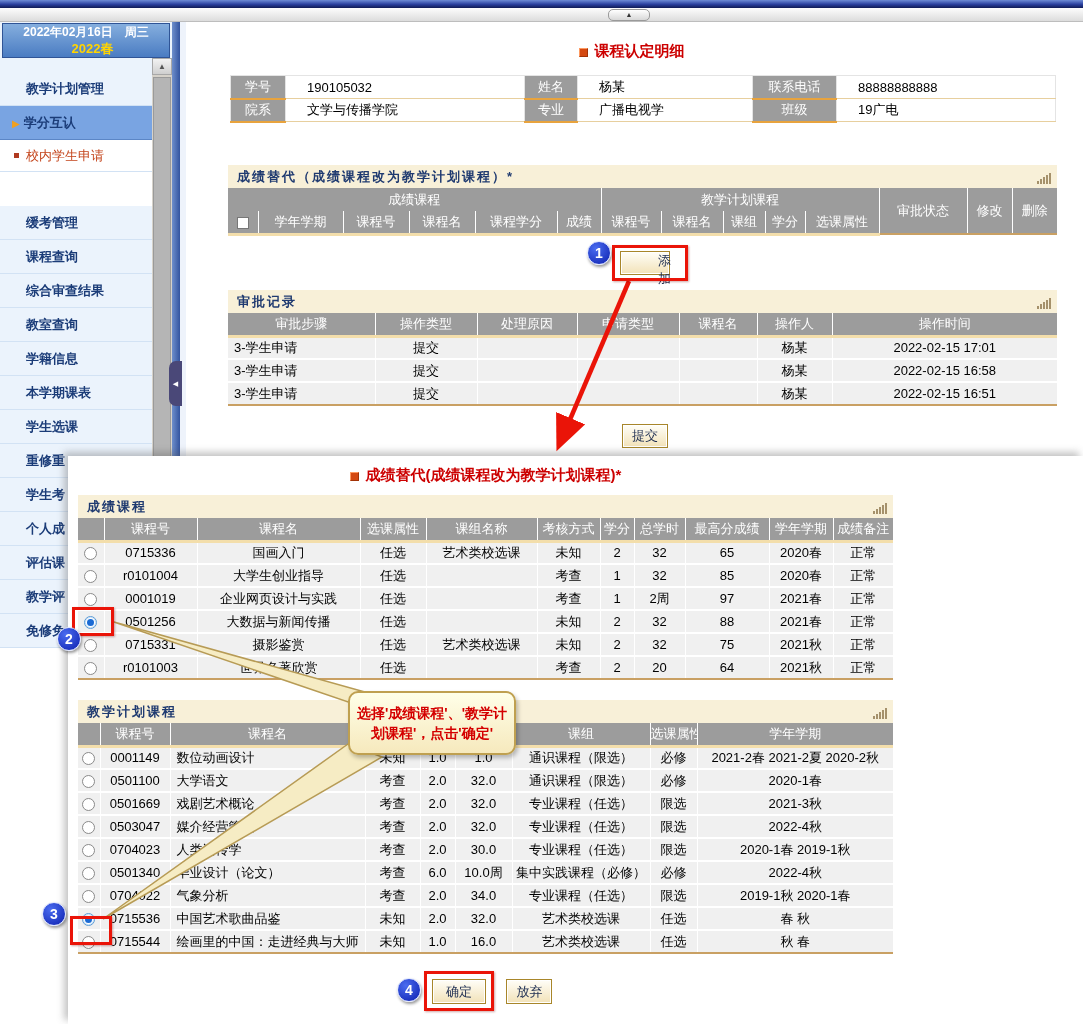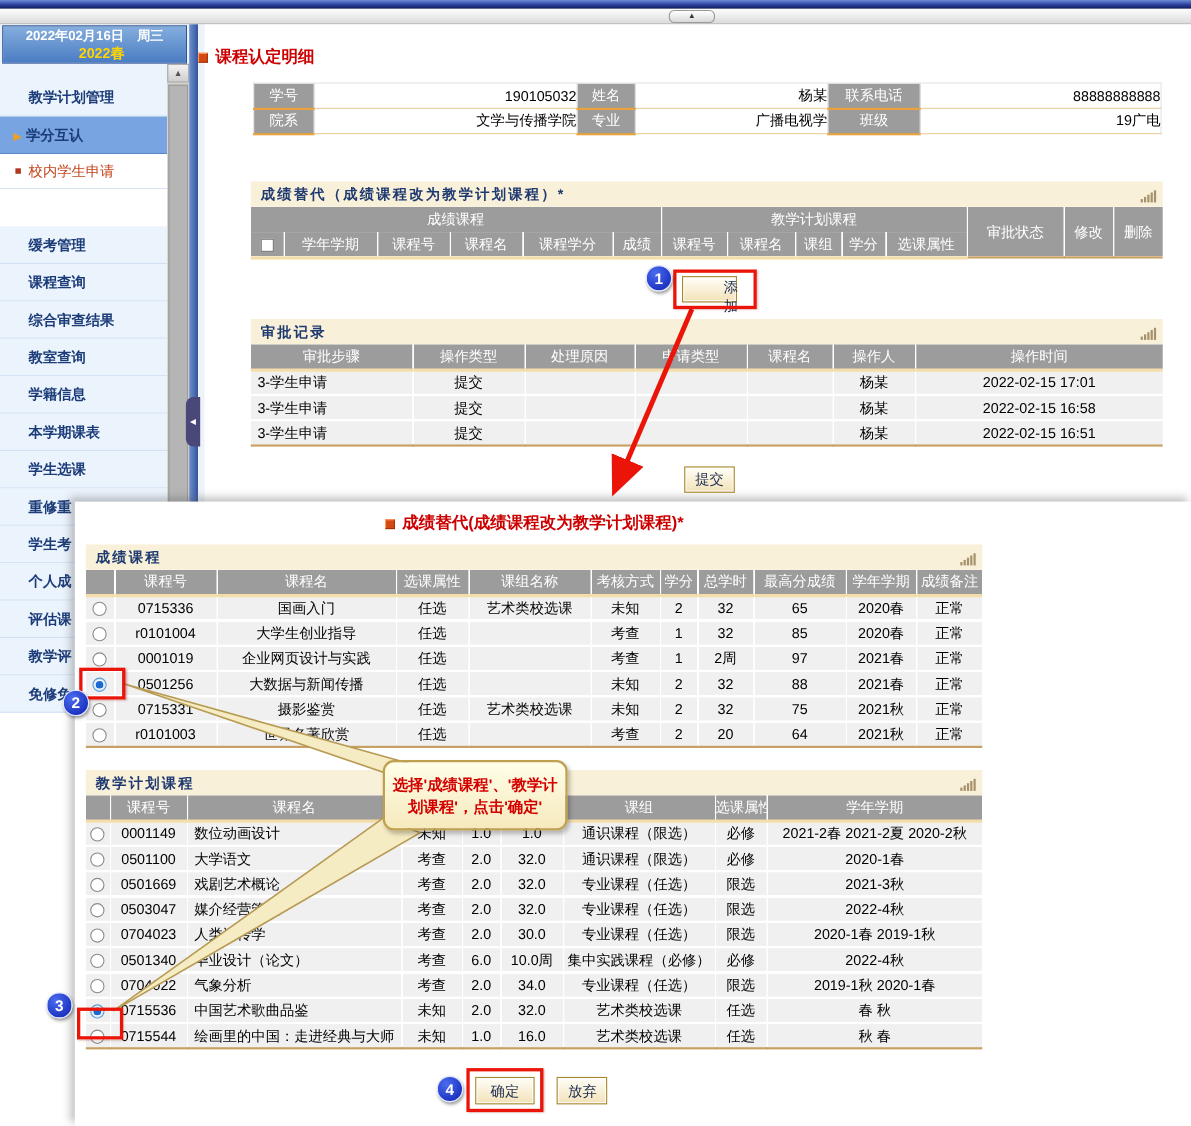--- a/index.html
+++ b/index.html
@@ -64,29 +64,29 @@
     font-family:inherit; cursor:pointer; }
 
   .radio { width:13px; height:13px; border:1px solid #8a8a8a; border-radius:50%; background:#fff;
     display:inline-block; vertical-align:middle; }
   .radio.on { border:1px solid #5b9bd5; box-shadow:0 0 0 1px #cfe4f7 inset; position:relative; }
   .radio.on::after { content:""; position:absolute; left:2px; top:2px; width:7px; height:7px;
     border-radius:50%; background:#1a6ad4; }
   .cbx { width:12px; height:12px; background:#fff; border:1px solid #777; display:inline-block; vertical-align:middle; }
 
   
-  .page-title { position:absolute; left:180px; top:42px; width:903px; 
+  .page-title { position:absolute; left:180px; top:42px; width:903px; text-align:center;
     font-size:15px; font-weight:bold; color:#cc0000; z-index:2; }
   .sq { display:inline-block; width:9px; height:9px; background:#d44912; border:1px solid #a23308;
     border-top-color:#ff9a60; border-left-color:#ff9a60; margin-right:7px; vertical-align:-1px; }
   .student { position:absolute; left:230px; top:75px; width:825px; z-index:2; }
   .student table { border-collapse:collapse; table-layout:fixed; width:100%; }
   .student td { height:23px; font-size:13px; border:1px solid #e4e4e4;margin-top:15px; }
   .student td.lab { background:#9c9c9c; color:#fff; text-align:center; border-bottom:2px solid #e8a33d; }
-  .student td.val { background:#fff; color:#000; padding-left:7px; border-bottom:1px solid #e7cf9e;text-align:right; }
+  .student td.val { background:#fff; color:#000; padding-left:21px; border-bottom:1px solid #e7cf9e; }
 
   .sec-sub { position:absolute; left:228px; top:165px; width:829px; z-index:2; }
   .sec-appr { position:absolute; left:228px; top:290px; width:829px; z-index:2; }
   .add-wrap { position:absolute; left:620px; top:251px; z-index:2; }
   .submit-wrap { position:absolute; left:622px; top:424px; z-index:2; }
 
   
   .dialog { position:absolute; left:68px; top:456px; width:1015px; height:568px; background:#fff;
     box-shadow:-4px -4px 7px rgba(90,90,90,.35); z-index:10; }
   .dlg-title { position:absolute; left:78px; top:466px; width:815px; text-align:center;

